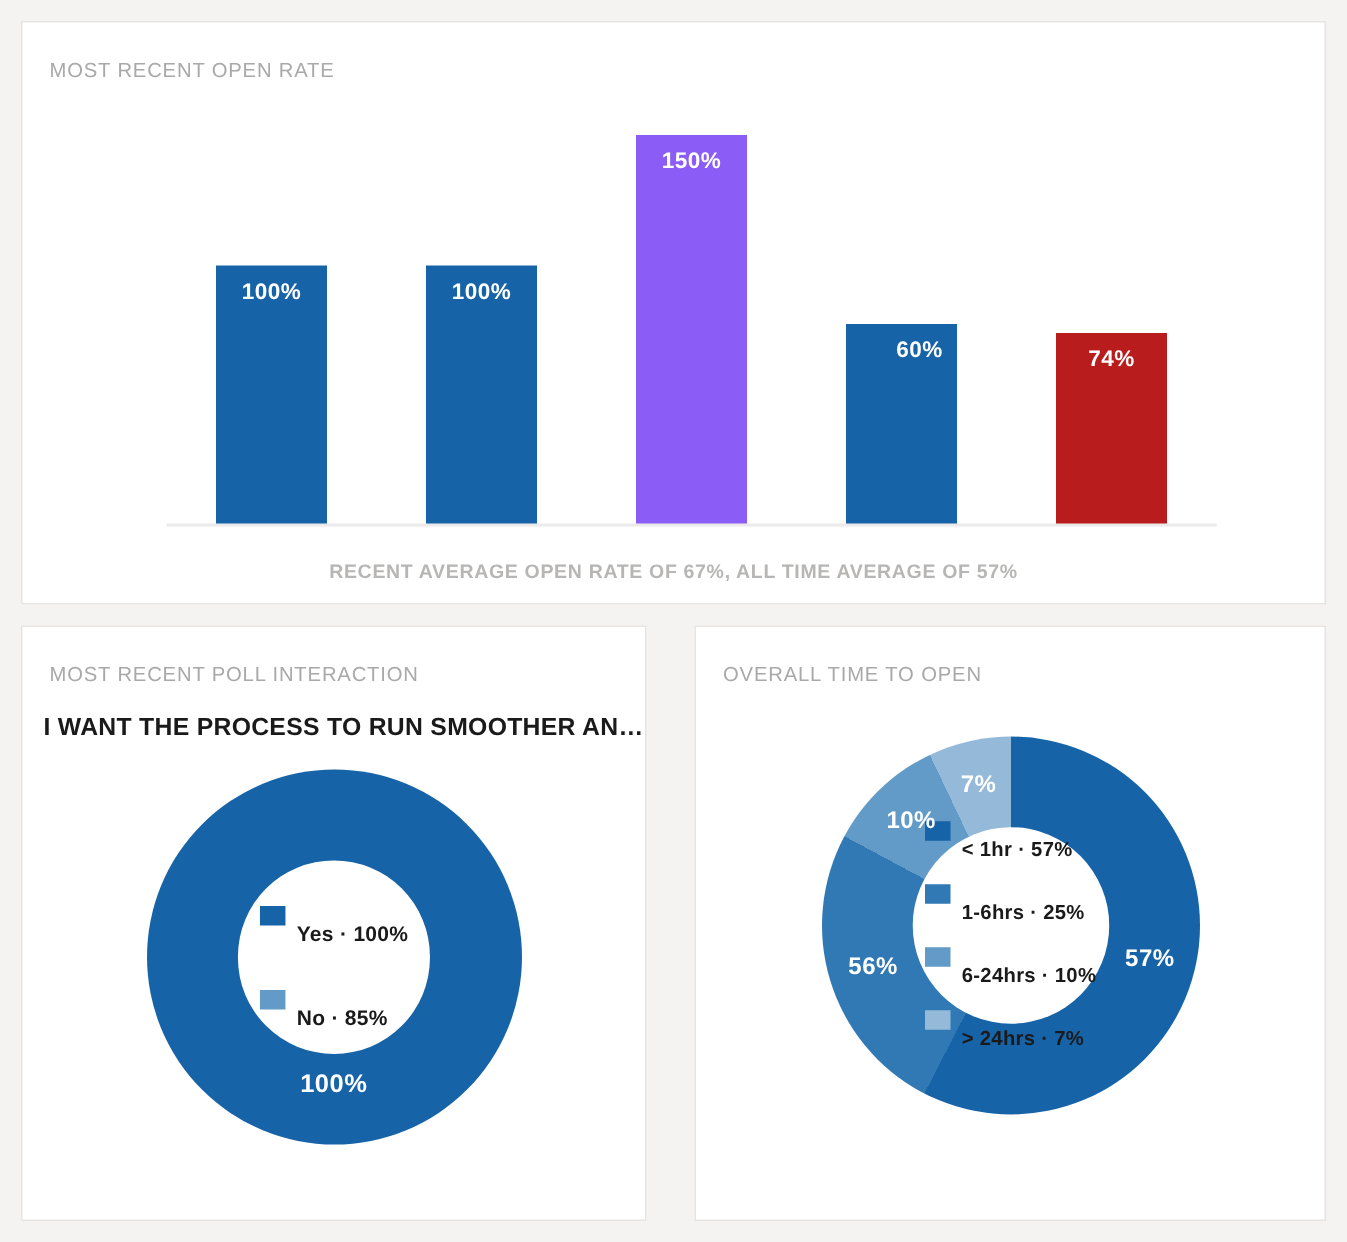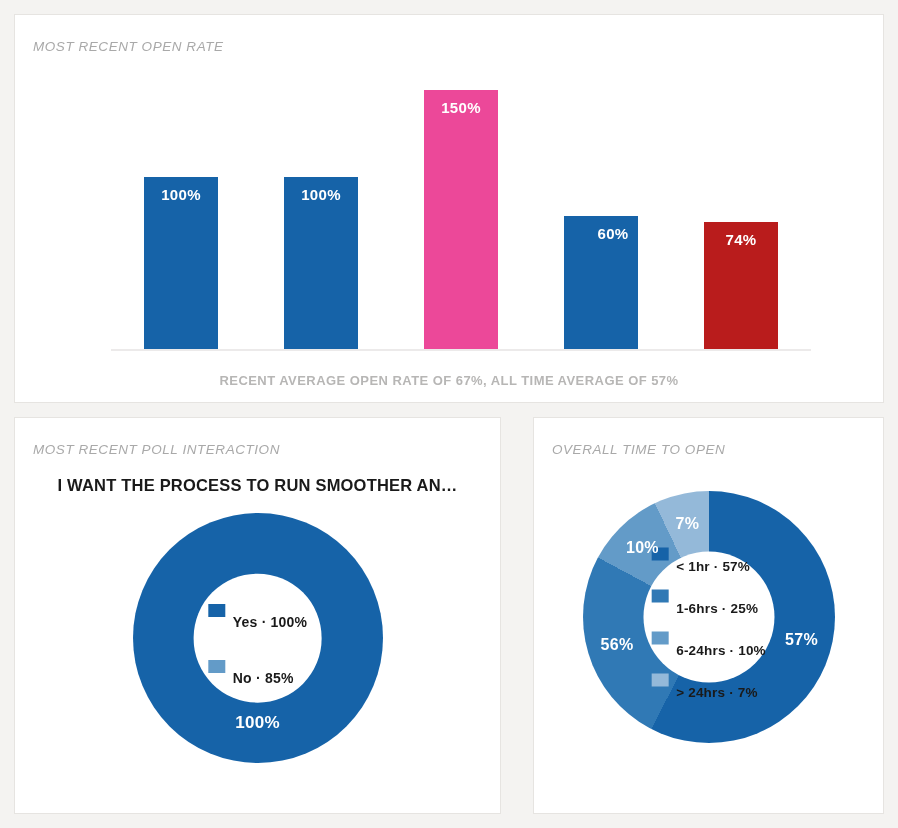--- a/index.html
+++ b/index.html
@@ -30,21 +30,20 @@
   .card-title {
     font-size: 13.5px;
     letter-spacing: 0.55px;
     color: #a9a9a9;
     font-weight: 400;
     text-transform: uppercase;
     position: absolute;
     top: 24px;
     left: 18px;
     white-space: nowrap;
-    font-style: italic;
   }
 
   
   #open-rate-card {
     height: 389px;
     flex: none;
   }
 
   #bar-plot {
     position: absolute;
@@ -102,21 +101,21 @@
     text-transform: uppercase;
   }
 
   
   #bottom-row {
     display: flex;
     gap: 32px;
     flex: 1;
   }
 
-  #poll-card { width: 487px; }
+  #poll-card { width: 417px; }
   #time-card { flex: 1; }
 
   .poll-question {
     position: absolute;
     top: 58px;
     left: 0;
     width: 100%;
     text-align: center;
     font-size: 16.5px;
     font-weight: bold;
@@ -215,21 +214,21 @@
           <div class="bar" style="height: 173.333px; background: rgb(22, 99, 168);">
             <span class="bar-label">100%</span>
           </div>
         </div>
         <div class="bar-slot" style="left: 173px;">
           <div class="bar" style="height: 173.333px; background: rgb(22, 99, 168);">
             <span class="bar-label">100%</span>
           </div>
         </div>
         <div class="bar-slot" style="left: 313px;">
-          <div class="bar" style="height: 260px; background: #ec4899;">
+          <div class="bar" style="height: 260px; background: #8b5cf6;">
             <span class="bar-label">150%</span>
           </div>
         </div>
         <div class="bar-slot" style="left: 453px;">
           <div class="bar" style="height: 134px; background: rgb(22, 99, 168); padding-left: 24px;">
             <span class="bar-label">60%</span>
           </div>
         </div>
         <div class="bar-slot" style="left: 593px;">
           <div class="bar" style="height: 128.267px; background: #b91c1c;">

